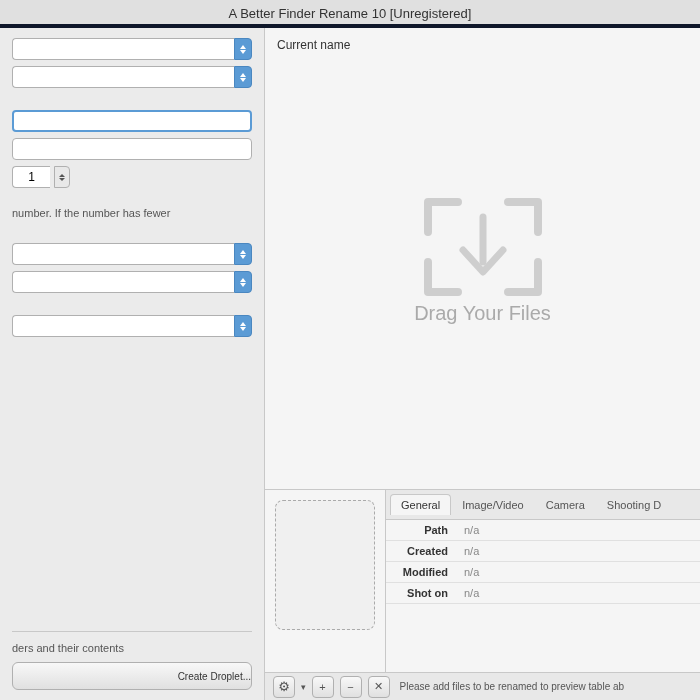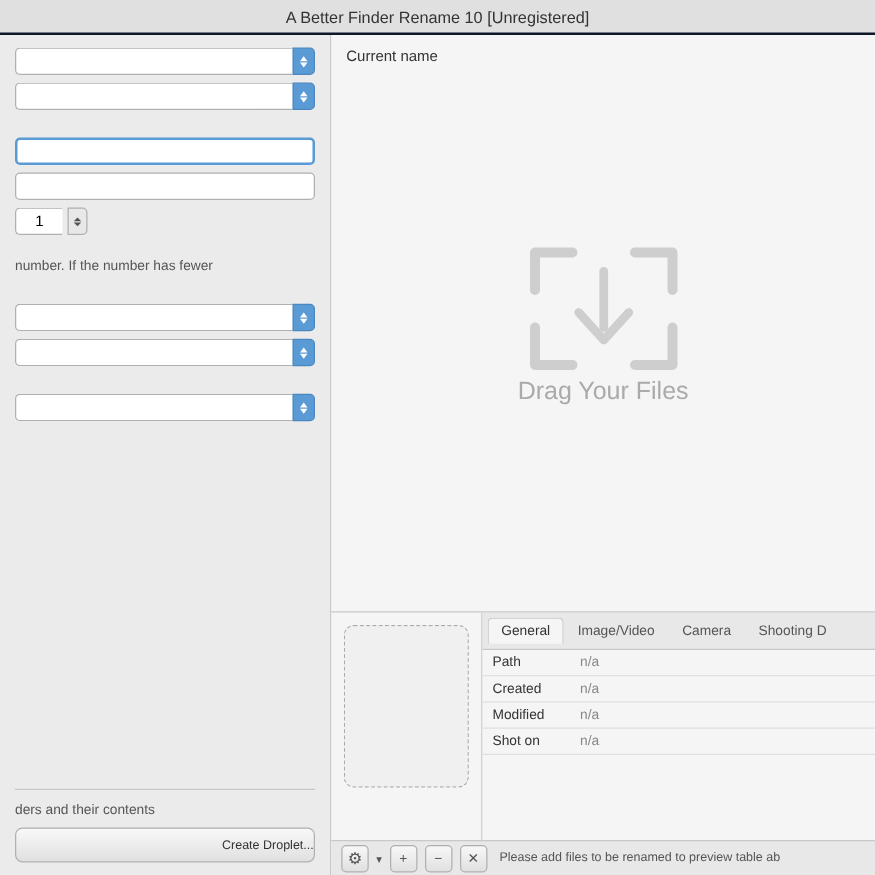--- a/index.html
+++ b/index.html
@@ -8,21 +8,21 @@
       height: 700px;
       background: #e8e8e8;
       font-family: -apple-system, BlinkMacSystemFont, "Helvetica Neue", Arial, sans-serif;
       font-size: 12px;
       overflow: hidden;
     }
 
     
     .title-bar {
       background: #e0e0e0;
-      border-bottom: 2px solid #0f172a;
+      border-bottom: 4px solid #0f172a;
       text-align: center;
       padding: 6px 0;
       font-size: 13px;
       color: #333;
       height: 28px;
     }
 
     
     .main-layout {
       display: flex;
@@ -294,22 +294,23 @@
       border-bottom: 1px solid #e0e0e0;
     }
 
     .info-table td {
       padding: 4px 8px;
       font-size: 11px;
       color: #333;
     }
 
     .info-table td:first-child {
-      font-weight: normal;
+      font-weight: bold;
       width: 70px;
+      text-align: right;
     }
 
     .info-table td:last-child {
       color: #888;
     }
 
     
     .bottom-toolbar {
       height: 28px;
       background: #e8e8e8;

